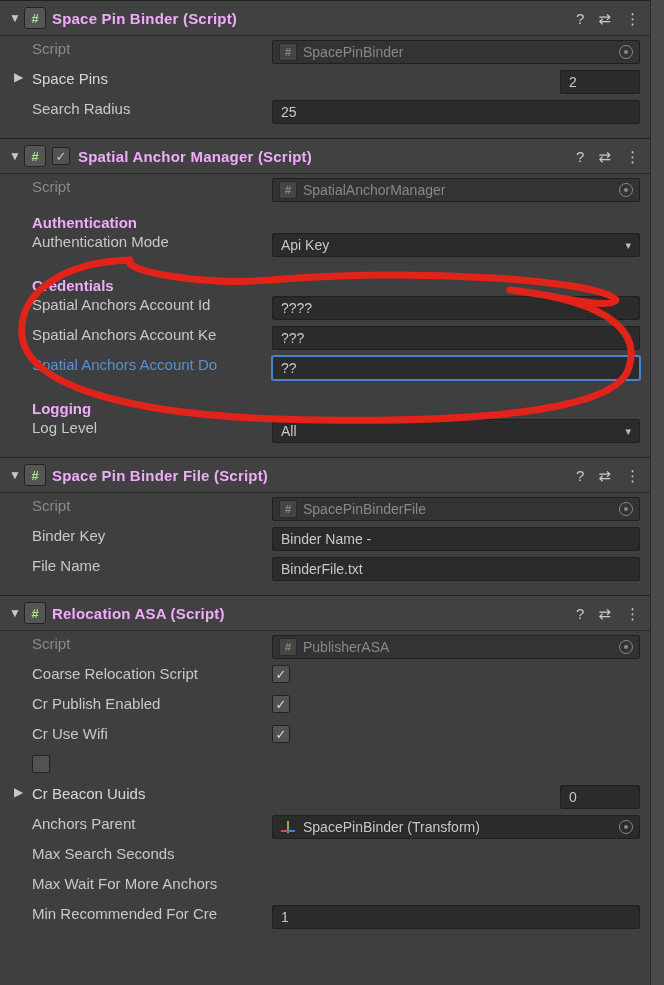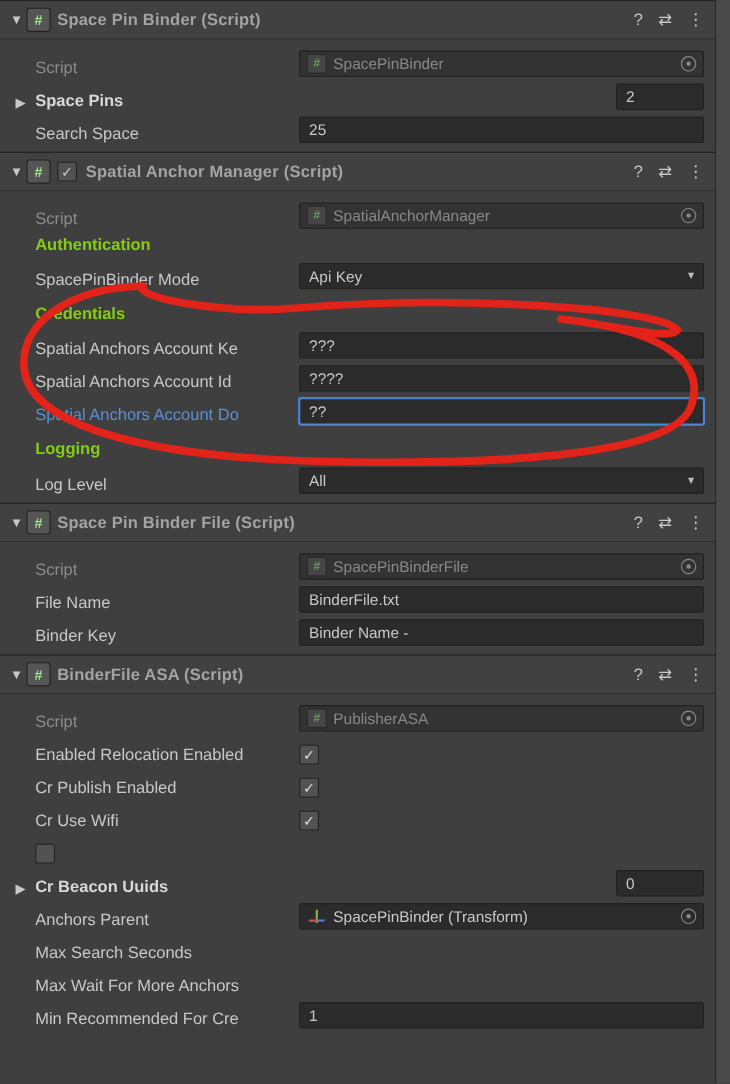--- a/index.html
+++ b/index.html
@@ -34,34 +34,34 @@
     display:flex; align-items:center; justify-content:center;
     color:#9fe78a; font-weight: 700; font-size:13px;
   }
   .comp-header .enable-box {
     width:18px; height:18px; margin-right:8px;
     background:#525252; border:1px solid #222; border-radius:2px;
     display:flex; align-items:center; justify-content:center;
     color:#c8c8c8; font-size:13px;
   }
   .comp-header .title {
-    flex:1; color:#a3a3a3; font-weight:600; letter-spacing:0.2px;
+    flex:1; color:#f0abfc; font-weight:600; letter-spacing:0.2px;
   }
   .hdr-icons { display:flex; gap:14px; align-items:center; padding-right:6px; }
   .hdr-icon { color:#c8c8c8; font-size:15px; cursor:pointer; line-height:1; }
   .dots { letter-spacing:-2px; }
 
   
   .comp-body { padding: 4px 0 8px 0; background:#3f3f3f; }
   .row {
-    display:flex; align-items:flex-end; height:30px;
+    display:flex; align-items:flex-start; height:30px;
     padding-left: 32px; padding-right:10px;
   }
   .row .lbl { width: 240px; color:#c8c8c8; white-space:nowrap; overflow:hidden; }
-  .row .lbl.bold { font-weight:700; color:#d8d8d8; }
+  .row .lbl.bold { font-weight:400; color:#d8d8d8; }
   .row .lbl.dim { color:#8a8a8a; }
   .row .lbl.blue { color:#5a8fd8; }
   .row .fld { flex:1; }
 
   
   .row .caret { width:14px; margin-left:-18px; margin-right:4px; font-size:12px; color:#c8c8c8; }
 
   
   .textfield, .objfield, .dropdown, .numfield {
     height:24px; line-height:24px; width:100%;
@@ -106,21 +106,21 @@
   .dropdown .dd-caret { font-size:11px; color:#bdbdbd; }
 
   .checkbox {
     width:18px; height:18px; background:#525252;
     border:1px solid #222; border-radius:2px;
     display:flex; align-items:center; justify-content:center;
     color:#dcdcdc; font-size:13px;
   }
 
   
-  .subhead { padding:6px 0 2px 32px; font-weight:700; color:#84cc16; }
+  .subhead { padding:6px 0 2px 32px; font-weight:700; color:#f0abfc; }
 
   
   .annotation {
     position:absolute; pointer-events:none; z-index:50;
   }
 
   
   .right-gutter {
     position:absolute; right:0; top:0; width:14px; height:100%;
     background:#4a4a4a; border-left:1px solid #2a2a2a;
@@ -155,21 +155,21 @@
     <div class="row">
       <span class="caret">▶</span>
       <span class="lbl bold">Space Pins</span>
       <div class="fld">
         <div class="numfield" style="width:80px;float:right;text-align:left;">
           <span>2</span>
         </div>
       </div>
     </div>
     <div class="row">
-      <span class="lbl">Search Space</span>
+      <span class="lbl">Search Radius</span>
       <div class="fld">
         <div class="numfield">
           <span>25</span>
         </div>
       </div>
     </div>
   </div>
 
   <div class="comp-header">
     <span class="foldout">▼</span>
@@ -189,43 +189,43 @@
         <div class="objfield readonly">
           <span class="obj-icon">#</span>
           <span>SpatialAnchorManager</span>
           <span class="obj-picker"></span>
         </div>
       </div>
     </div>
 
     <div class="subhead">Authentication</div>
     <div class="row">
-      <span class="lbl">SpacePinBinder Mode</span>
+      <span class="lbl">Authentication Mode</span>
       <div class="fld">
         <div class="dropdown">
           <span>Api Key</span>
           <span class="dd-caret">▾</span>
         </div>
       </div>
     </div>
 
     <div class="subhead" style="padding-top:14px">Credentials</div>
     <div class="row">
+      <span class="lbl">Spatial Anchors Account Id</span>
+      <div class="fld">
+        <div class="textfield">
+          <span>????</span>
+        </div>
+      </div>
+    </div>
+    <div class="row">
       <span class="lbl">Spatial Anchors Account Ke</span>
       <div class="fld">
         <div class="textfield">
           <span>???</span>
-        </div>
-      </div>
-    </div>
-    <div class="row">
-      <span class="lbl">Spatial Anchors Account Id</span>
-      <div class="fld">
-        <div class="textfield">
-          <span>????</span>
         </div>
       </div>
     </div>
     <div class="row">
       <span class="lbl blue">Spatial Anchors Account Do</span>
       <div class="fld">
         <div class="textfield focused">
           <span>??</span>
         </div>
       </div>
@@ -258,60 +258,60 @@
       <span class="lbl dim">Script</span>
       <div class="fld">
         <div class="objfield readonly">
           <span class="obj-icon">#</span>
           <span>SpacePinBinderFile</span>
           <span class="obj-picker"></span>
         </div>
       </div>
     </div>
     <div class="row">
+      <span class="lbl">Binder Key</span>
+      <div class="fld">
+        <div class="textfield">
+          <span>Binder Name -</span>
+        </div>
+      </div>
+    </div>
+    <div class="row">
       <span class="lbl">File Name</span>
       <div class="fld">
         <div class="textfield">
           <span>BinderFile.txt</span>
-        </div>
-      </div>
-    </div>
-    <div class="row">
-      <span class="lbl">Binder Key</span>
-      <div class="fld">
-        <div class="textfield">
-          <span>Binder Name -</span>
         </div>
       </div>
     </div>
   </div>
 
   <div class="comp-header">
     <span class="foldout">▼</span>
     <span class="script-badge">#</span>
-    <span class="title">BinderFile ASA (Script)</span>
+    <span class="title">Relocation ASA (Script)</span>
     <span class="hdr-icons">
       <span class="hdr-icon">?</span>
       <span class="hdr-icon">⇄</span>
       <span class="hdr-icon dots">⋮</span>
     </span>
   </div>
   <div class="comp-body">
     <div class="row">
       <span class="lbl dim">Script</span>
       <div class="fld">
         <div class="objfield readonly">
           <span class="obj-icon">#</span>
           <span>PublisherASA</span>
           <span class="obj-picker"></span>
         </div>
       </div>
     </div>
     <div class="row">
-      <span class="lbl">Enabled Relocation Enabled</span>
+      <span class="lbl">Coarse Relocation Script</span>
       <div class="fld">
           <div class="checkbox">✓</div>
         </div>
     </div>
     <div class="row">
       <span class="lbl">Cr Publish Enabled</span>
       <div class="fld">
           <div class="checkbox">✓</div>
         </div>
     </div>

